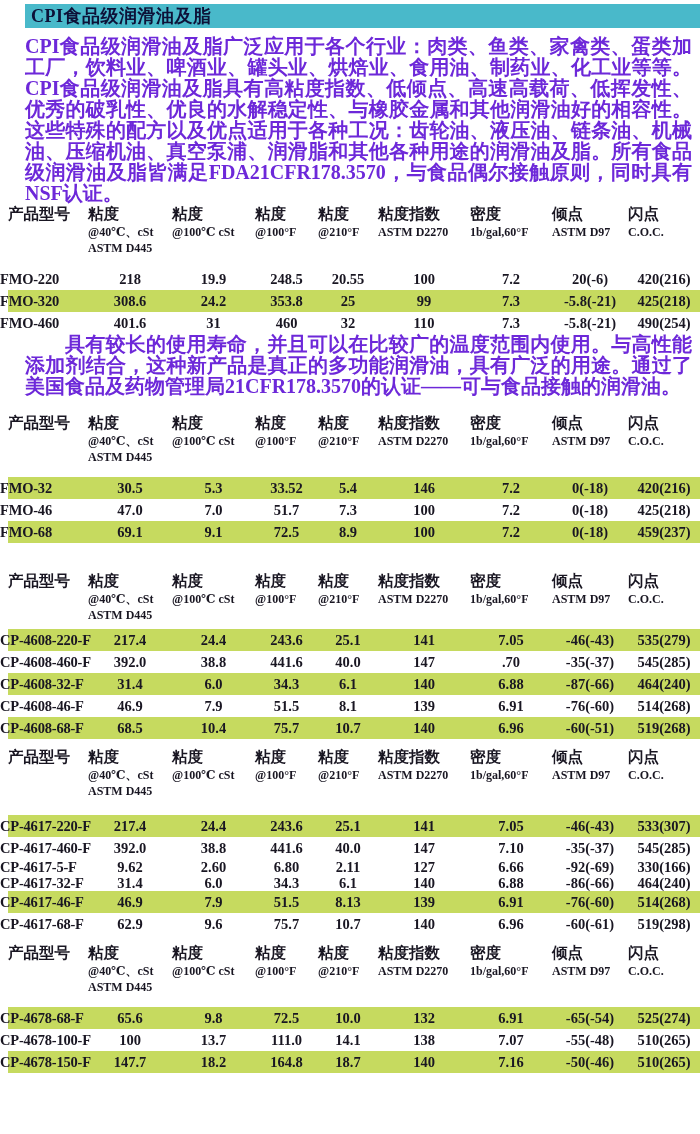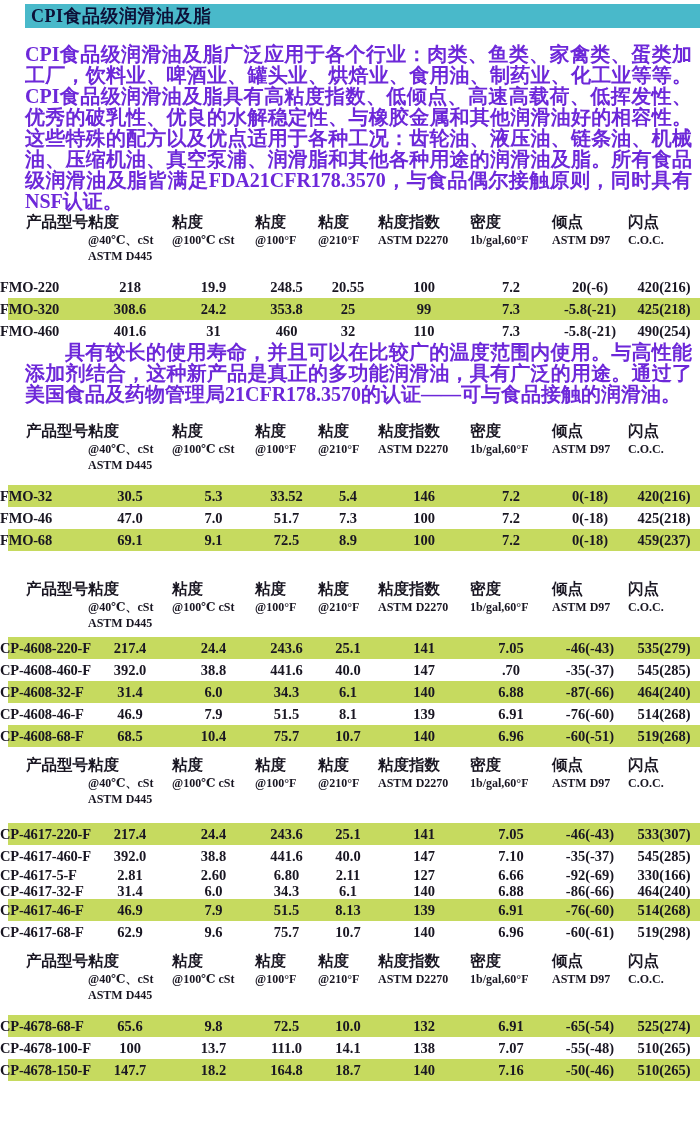--- a/index.html
+++ b/index.html
@@ -2,21 +2,21 @@
 <html style="--cyan: #49b9ca; --green: #c6da5f;"><head>
 <meta charset="utf-8">
 <style>
   html,body{margin:0;padding:0;}
   body{
     width:700px;height:1134px;overflow:hidden;background:#ffffff;
     font-family:"Liberation Serif","DejaVu Serif",serif;
     font-weight:bold;color:#191622;
   }
   .section-bar{
-    margin:4px 0 16px 25px;height:24px;line-height:24px;
+    margin:4px 0 8px 25px;height:24px;line-height:24px;
     background:var(--cyan,#49b9ca);padding-left:6px;
     font-size:18px;color:#0d1238;letter-spacing:0.5px;
   }
   .bar2{margin-top:6px;}
   .body-text{
     margin:5px 8px 0 25px;font-size:20px;line-height:21px;
     text-align:justify;color:#6d28d9;
   }
   .p2{margin-top:4px;}
   .p3{margin-top:0;text-indent:2em;}
@@ -28,21 +28,21 @@
   .t5{margin-top:8px;}
   .thead,.trow{
     display:grid;
     grid-template-columns:88px 84px 83px 63px 60px 92px 82px 76px 72px;
     width:700px;
   }
   .thead{margin-bottom:12px;}
   .t3 .thead{margin-bottom:6px;}
   .t4 .thead{margin-bottom:16px;}
   .th{text-align:left;}
-  .th.col0{text-align:right;padding-left:8px;}
+  .th.col0{text-align:left;padding-left:8px;}
   .th-main{font-size:15.5px;line-height:20px;}
   .th-sub{font-size:12px;line-height:16px;}
   .trow{height:22px;line-height:22px;font-size:14.5px;}
   .trow.tight{height:16px;line-height:16px;}
   .trow.hl{background:linear-gradient(to right,transparent 8px,var(--green,#c6da5f) 8px);}
   .td{text-align:center;white-space:nowrap;}
   .td.col0{text-align:left;letter-spacing:-0.2px;}
 </style>
 </head>
 <body>
@@ -359,21 +359,21 @@
         <div class="td col2">38.8</div>
         <div class="td col3">441.6</div>
         <div class="td col4">40.0</div>
         <div class="td col5">147</div>
         <div class="td col6">7.10</div>
         <div class="td col7">-35(-37)</div>
         <div class="td col8">545(285)</div>
       </div>
       <div class="trow tight">
         <div class="td col0">CP-4617-5-F</div>
-        <div class="td col1">2.81</div>
+        <div class="td col1">9.62</div>
         <div class="td col2">2.60</div>
         <div class="td col3">6.80</div>
         <div class="td col4">2.11</div>
         <div class="td col5">127</div>
         <div class="td col6">6.66</div>
         <div class="td col7">-92(-69)</div>
         <div class="td col8">330(166)</div>
       </div>
       <div class="trow tight">
         <div class="td col0">CP-4617-32-F</div>

